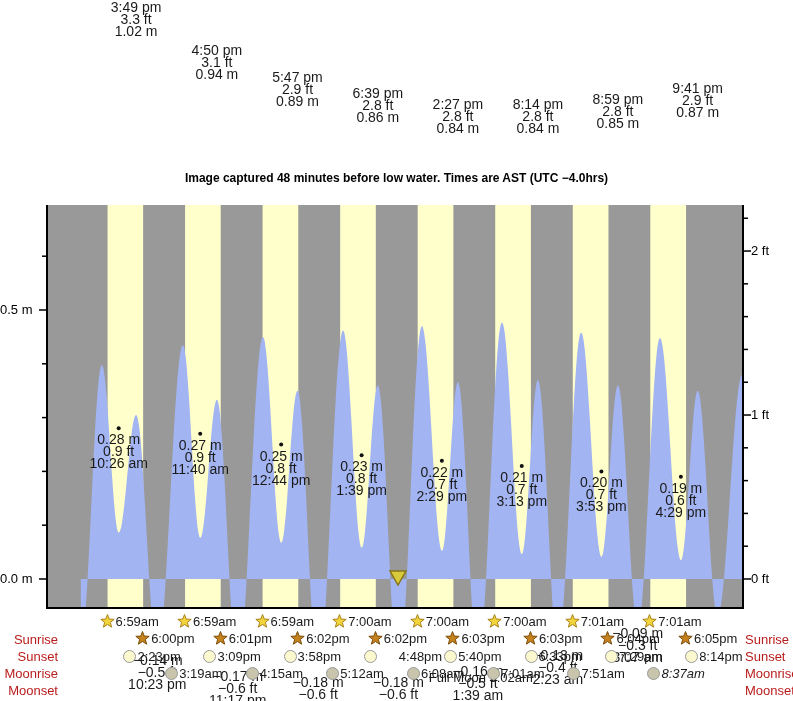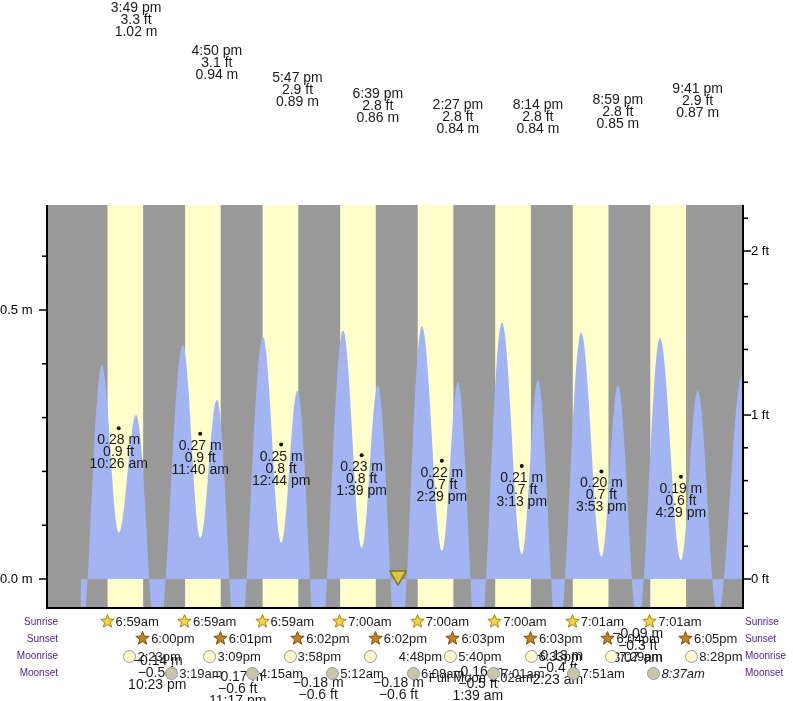--- a/index.html
+++ b/index.html
@@ -9,34 +9,35 @@
          font-size:17px;color:#000;white-space:pre;}
   .subtitle{position:absolute;top:171px;left:0;width:793px;text-align:center;
          font-size:12px;font-weight:bold;color:#000;white-space:pre;}
   svg.chart{position:absolute;left:0;top:0;}
   .ann{position:absolute;text-align:center;font-size:14px;line-height:12px;
        color:#1a1a1a;white-space:nowrap;}
   .ann div{height:12px;}
   .tickl{position:absolute;font-size:13px;color:#000;line-height:14px;}
   .tickl.left{left:0;width:39px;text-align:left;}
   .tickl.right{left:751px;text-align:left;}
-  .row-head{position:absolute;font-size:10px;color:#4c1d95;line-height:16px;}
+  .row-head{position:absolute;font-size:13px;color:#b91c1c;line-height:16px;margin-top:18px;}
   .row-head.left{left:2px;width:56px;text-align:right;}
   .row-head.right{left:745px;width:48px;text-align:left;}
   .sm-entry{position:absolute;display:flex;align-items:center;font-size:13px;
             line-height:15px;white-space:nowrap;color:#1a1a1a;}
   .sm-entry .moon{width:11px;height:11px;border-radius:50%;border:1px solid #999;
             display:inline-block;margin-right:1px;flex:0 0 auto;}
   .sm-entry svg{margin-right:1px;flex:0 0 auto;}
   .fullmoon{position:absolute;font-size:13px;color:#1a1a1a;white-space:nowrap;}
 </style>
 </head>
 <body>
 
 <div class="stage">
+  <div class="subtitle">Image captured 48 minutes before low water. Times are AST (UTC −4.0hrs)</div>
 
   <svg class="chart" id="chart-svg" width="793" height="701">
       <defs>
         <clipPath id="plotclip">
           <rect x="48" y="205" width="694" height="402"></rect>
         </clipPath>
       </defs>
       <rect x="48" y="205" width="694" height="402" fill="#999999"></rect>
       <rect x="107.55509" y="205" width="35.58490999999998" height="402" fill="#ffffcc" clip-path="url(#plotclip)"></rect>
       <rect x="185.07509" y="205" width="35.639820000000014" height="402" fill="#ffffcc" clip-path="url(#plotclip)"></rect>
@@ -321,21 +322,21 @@
       <div class="sm-entry" style="left: 524.516px; top: 649px;">
         <span class="moon" style="background: rgb(252, 249, 207);"></span>
         <span>6:33pm</span>
       </div>
       <div class="sm-entry" style="left: 605.05px; top: 649px;">
         <span class="moon" style="background: rgb(252, 249, 207);"></span>
         <span>7:29pm</span>
       </div>
       <div class="sm-entry" style="left: 685.154px; top: 649px;">
         <span class="moon" style="background: rgb(252, 249, 207);"></span>
-        <span>8:28pm</span>
+        <span>8:14pm</span>
       </div>
       <div class="sm-entry" style="left: 165.234px; top: 666px;">
         <span class="moon" style="background: rgb(201, 197, 173);"></span>
         <span>3:19am</span>
       </div>
       <div class="sm-entry" style="left: 245.768px; top: 666px;">
         <span class="moon" style="background: rgb(201, 197, 173);"></span>
         <span>4:15am</span>
       </div>
       <div class="sm-entry" style="left: 326.356px; top: 666px;">

